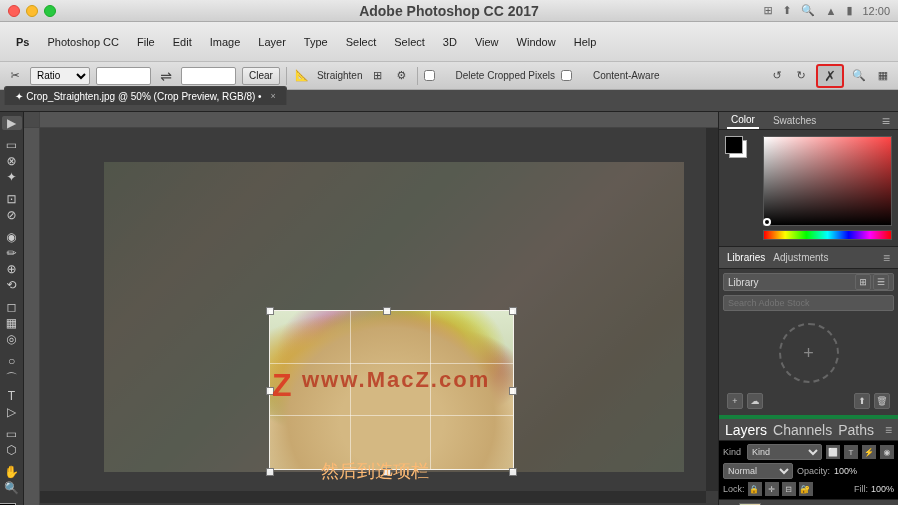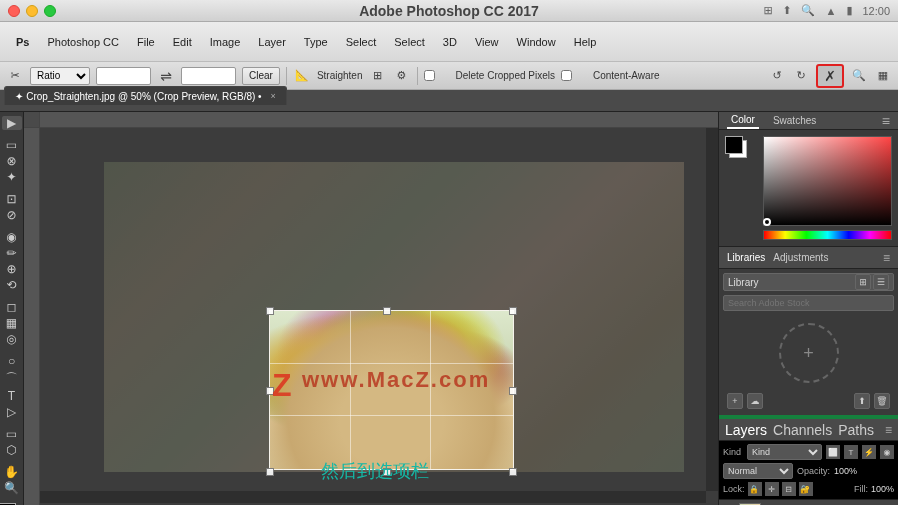--- a/index.html
+++ b/index.html
@@ -293,21 +293,21 @@
       font-size: 9px;
       color: #aaa;
     }
 
     
     .bottom-caption {
       position: absolute;
       bottom: 28px; left: 8px; right: 0;
       text-align: center;
       font-size: 16px;
-      color: #14b8a6;
+      color: #fdba74;
       pointer-events: none;
     }
 
     
     .right-panel {
       width: 180px;
       background: #3a3a3a;
       border-left: 1px solid #222;
       display: flex;
       flex-direction: column;

